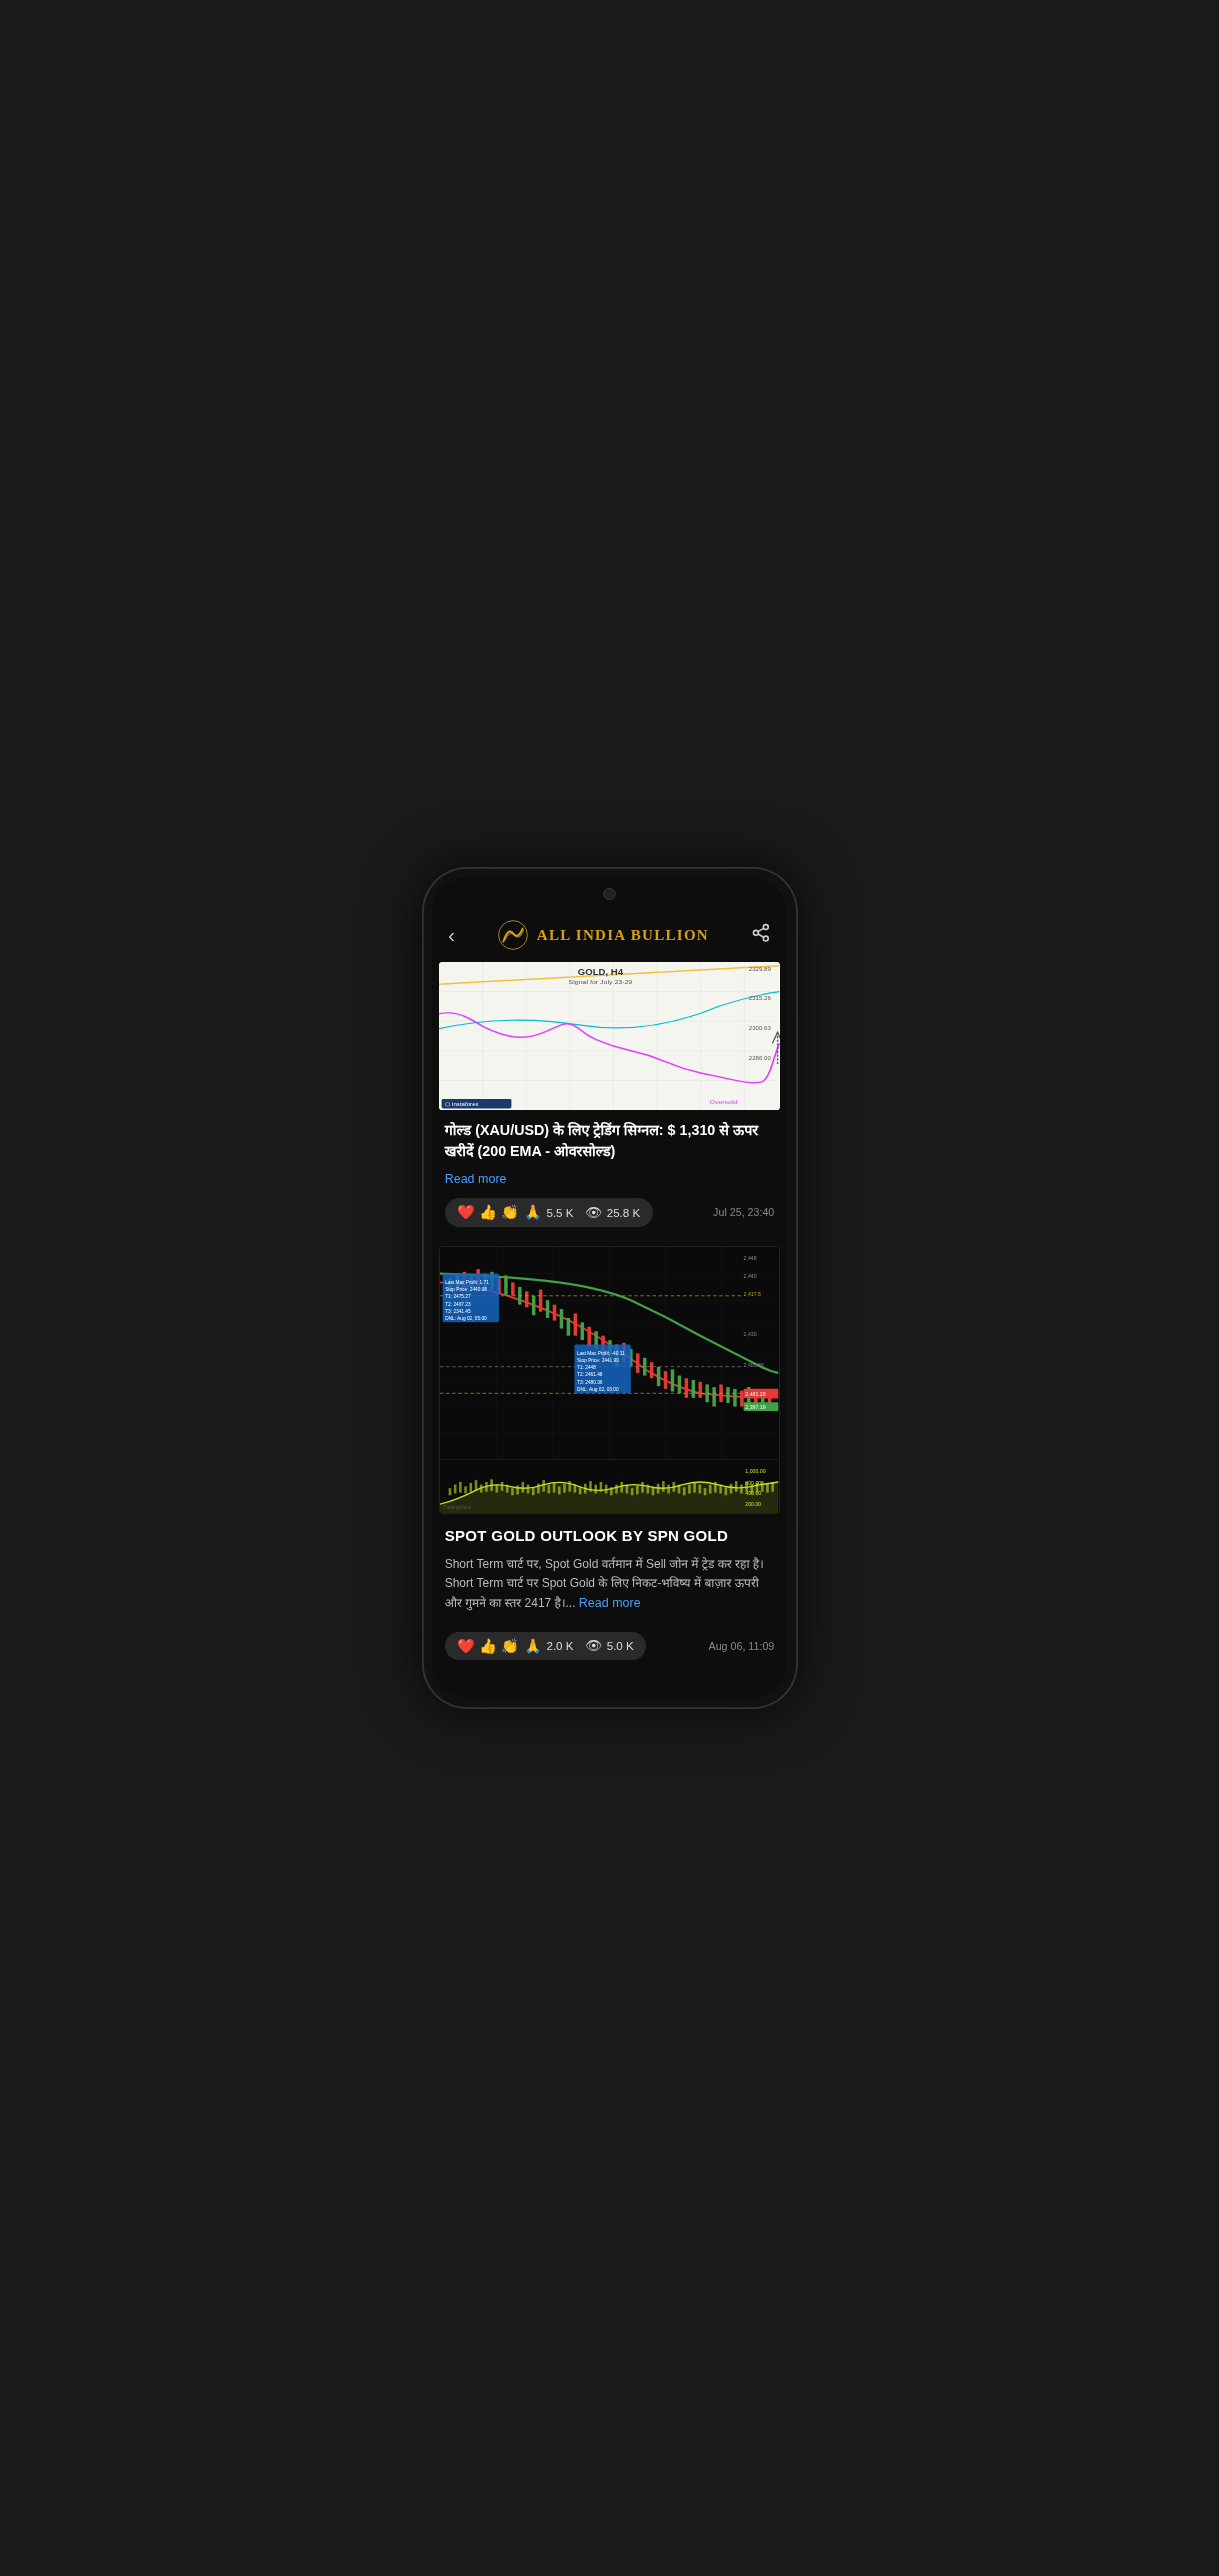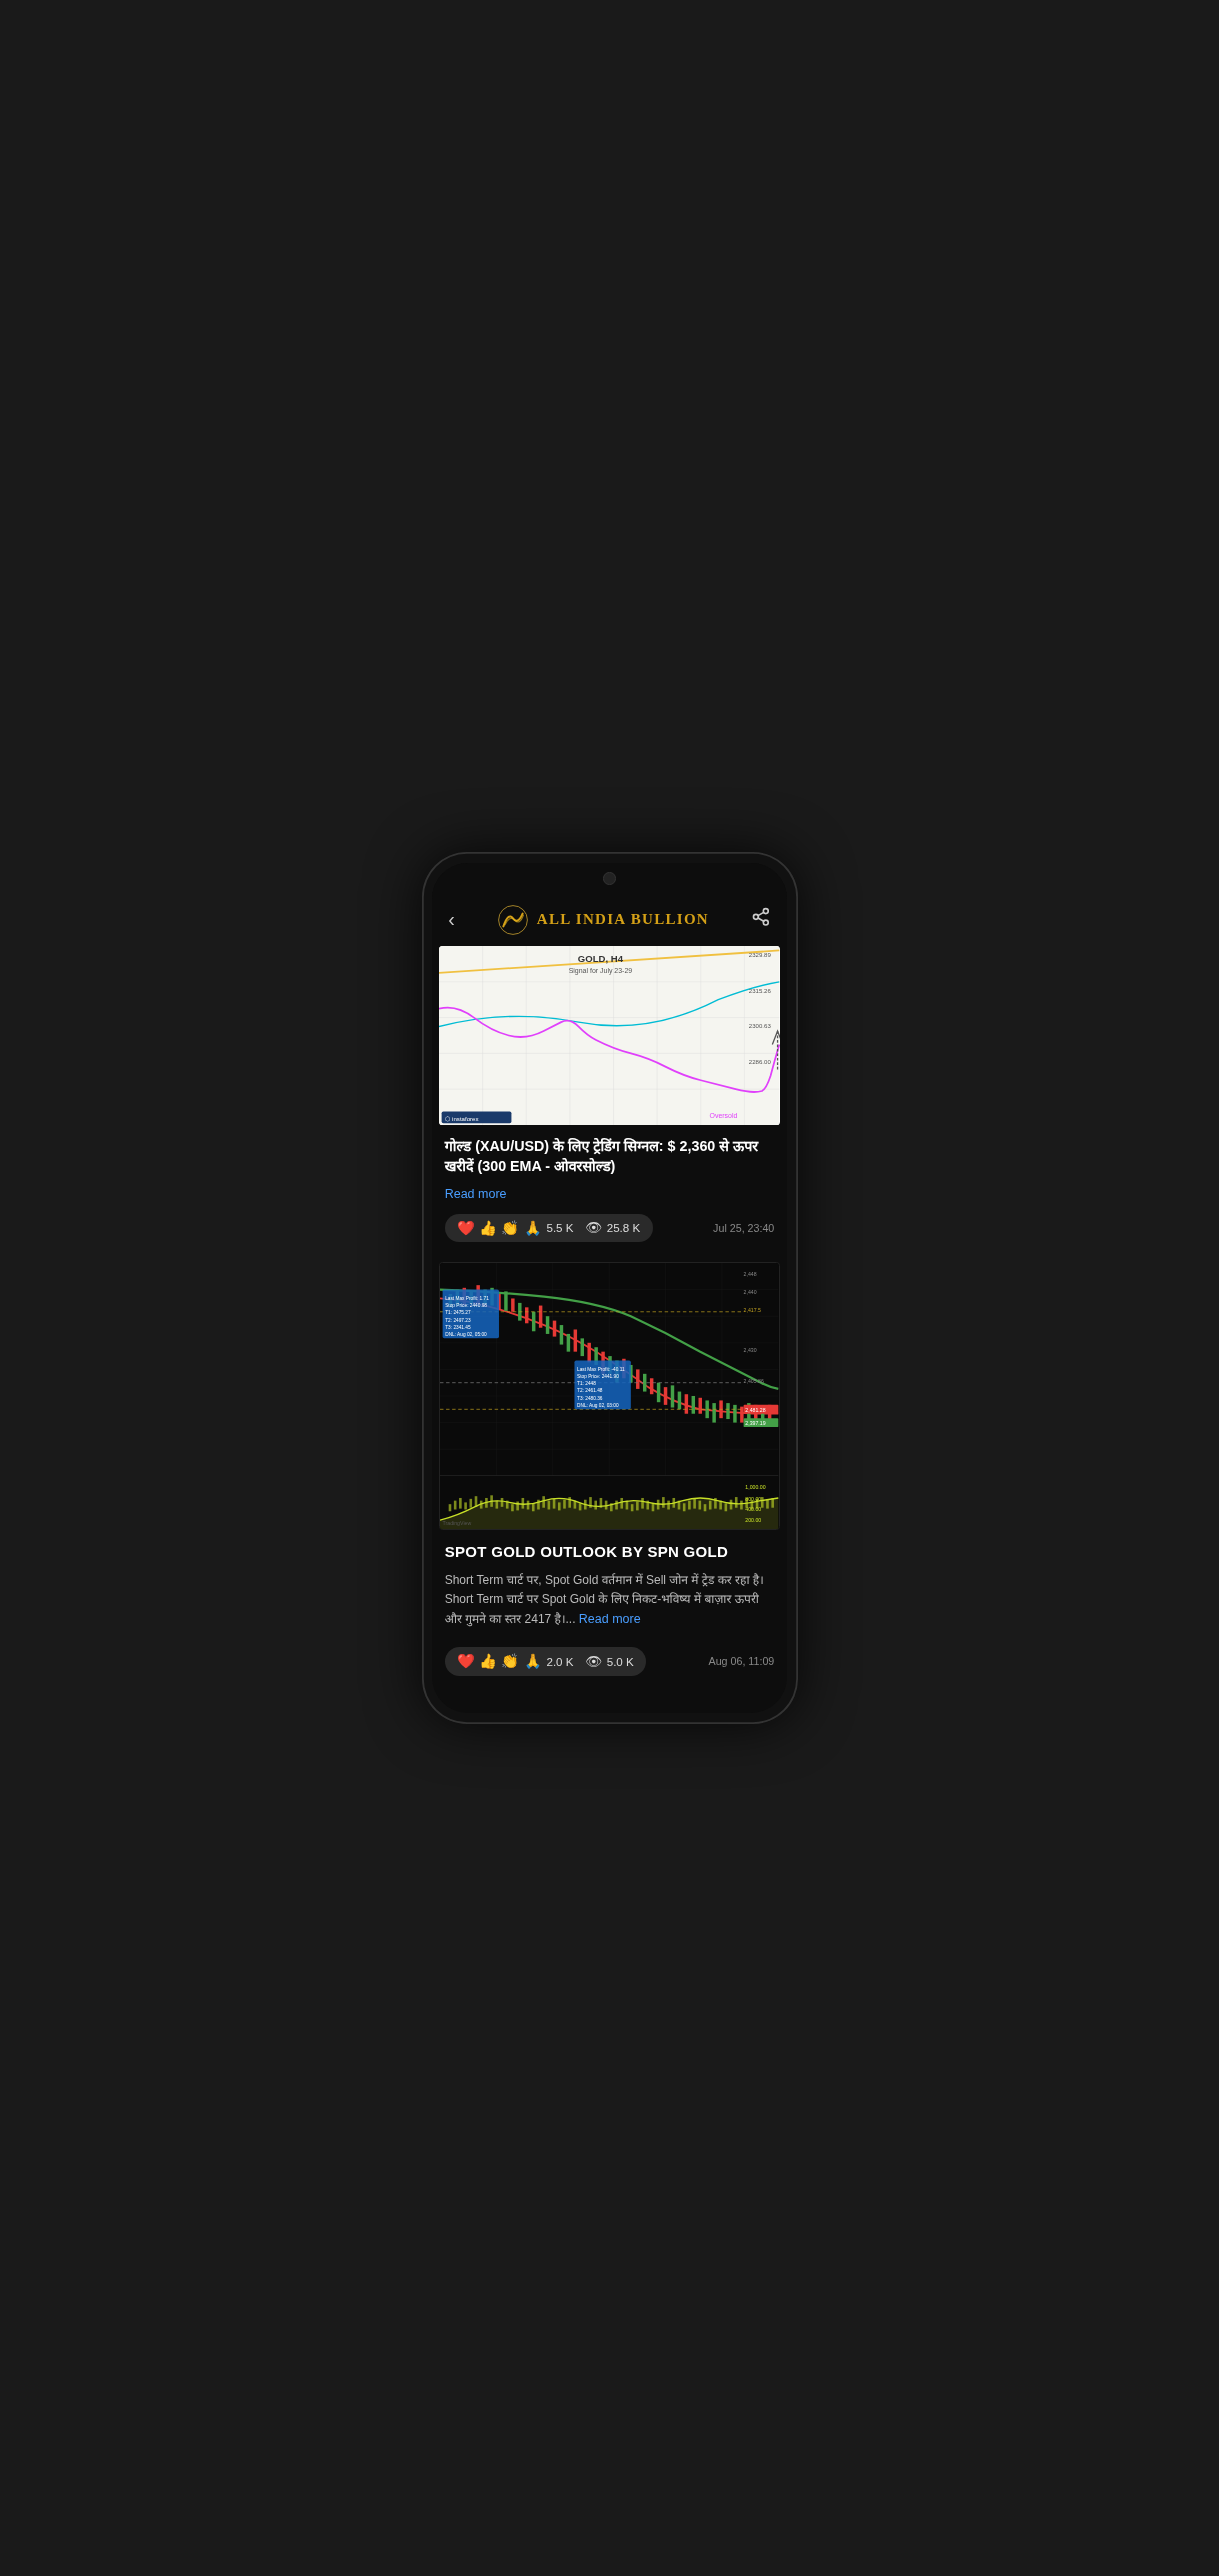--- a/index.html
+++ b/index.html
@@ -94,21 +94,21 @@
 
     
     .post {
       margin-bottom: 9px;
     }
 
     
     .gold-chart-container {
       width: calc(100% - 14.3px);
       margin: 0 7.2px;
-      height: 179px;
+      height: 148px;
       background: #fff;
       border-radius: 3.6px;
       overflow: hidden;
       position: relative;
     }
 
     .post-body {
       padding: 10.7px 12.5px 5.4px 12.5px;
     }
 
@@ -282,21 +282,21 @@
             <text x="7" y="195" font-size="7" fill="#fff" font-family="Arial">⬡ instaforex</text>
 
             <text x="355" y="12" font-size="7" fill="#555" font-family="Arial">2329.89</text>
             <text x="355" y="52" font-size="7" fill="#555" font-family="Arial">2315.26</text>
             <text x="355" y="92" font-size="7" fill="#555" font-family="Arial">2300.63</text>
             <text x="355" y="132" font-size="7" fill="#555" font-family="Arial">2286.00</text>
           </svg>
         </div>
 
         <div class="post-body">
-          <div class="post-title">गोल्ड (XAU/USD) के लिए ट्रेडिंग सिग्नल: $ 2,360 से ऊपर खरीदें (300 EMA - ओवरसोल्ड)</div>
+          <div class="post-title">गोल्ड (XAU/USD) के लिए ट्रेडिंग सिग्नल: $ 1,310 से ऊपर खरीदें (200 EMA - ओवरसोल्ड)</div>
           <span class="read-more">Read more</span>
         </div>
 
         <div class="post-footer">
           <div class="reactions-pill">
             <span class="reaction-emoji">❤️</span>
             <span class="reaction-emoji">👍</span>
             <span class="reaction-emoji">👏</span>
             <span class="reaction-emoji">🙏</span>
             <span class="reaction-count">5.5 K</span>

